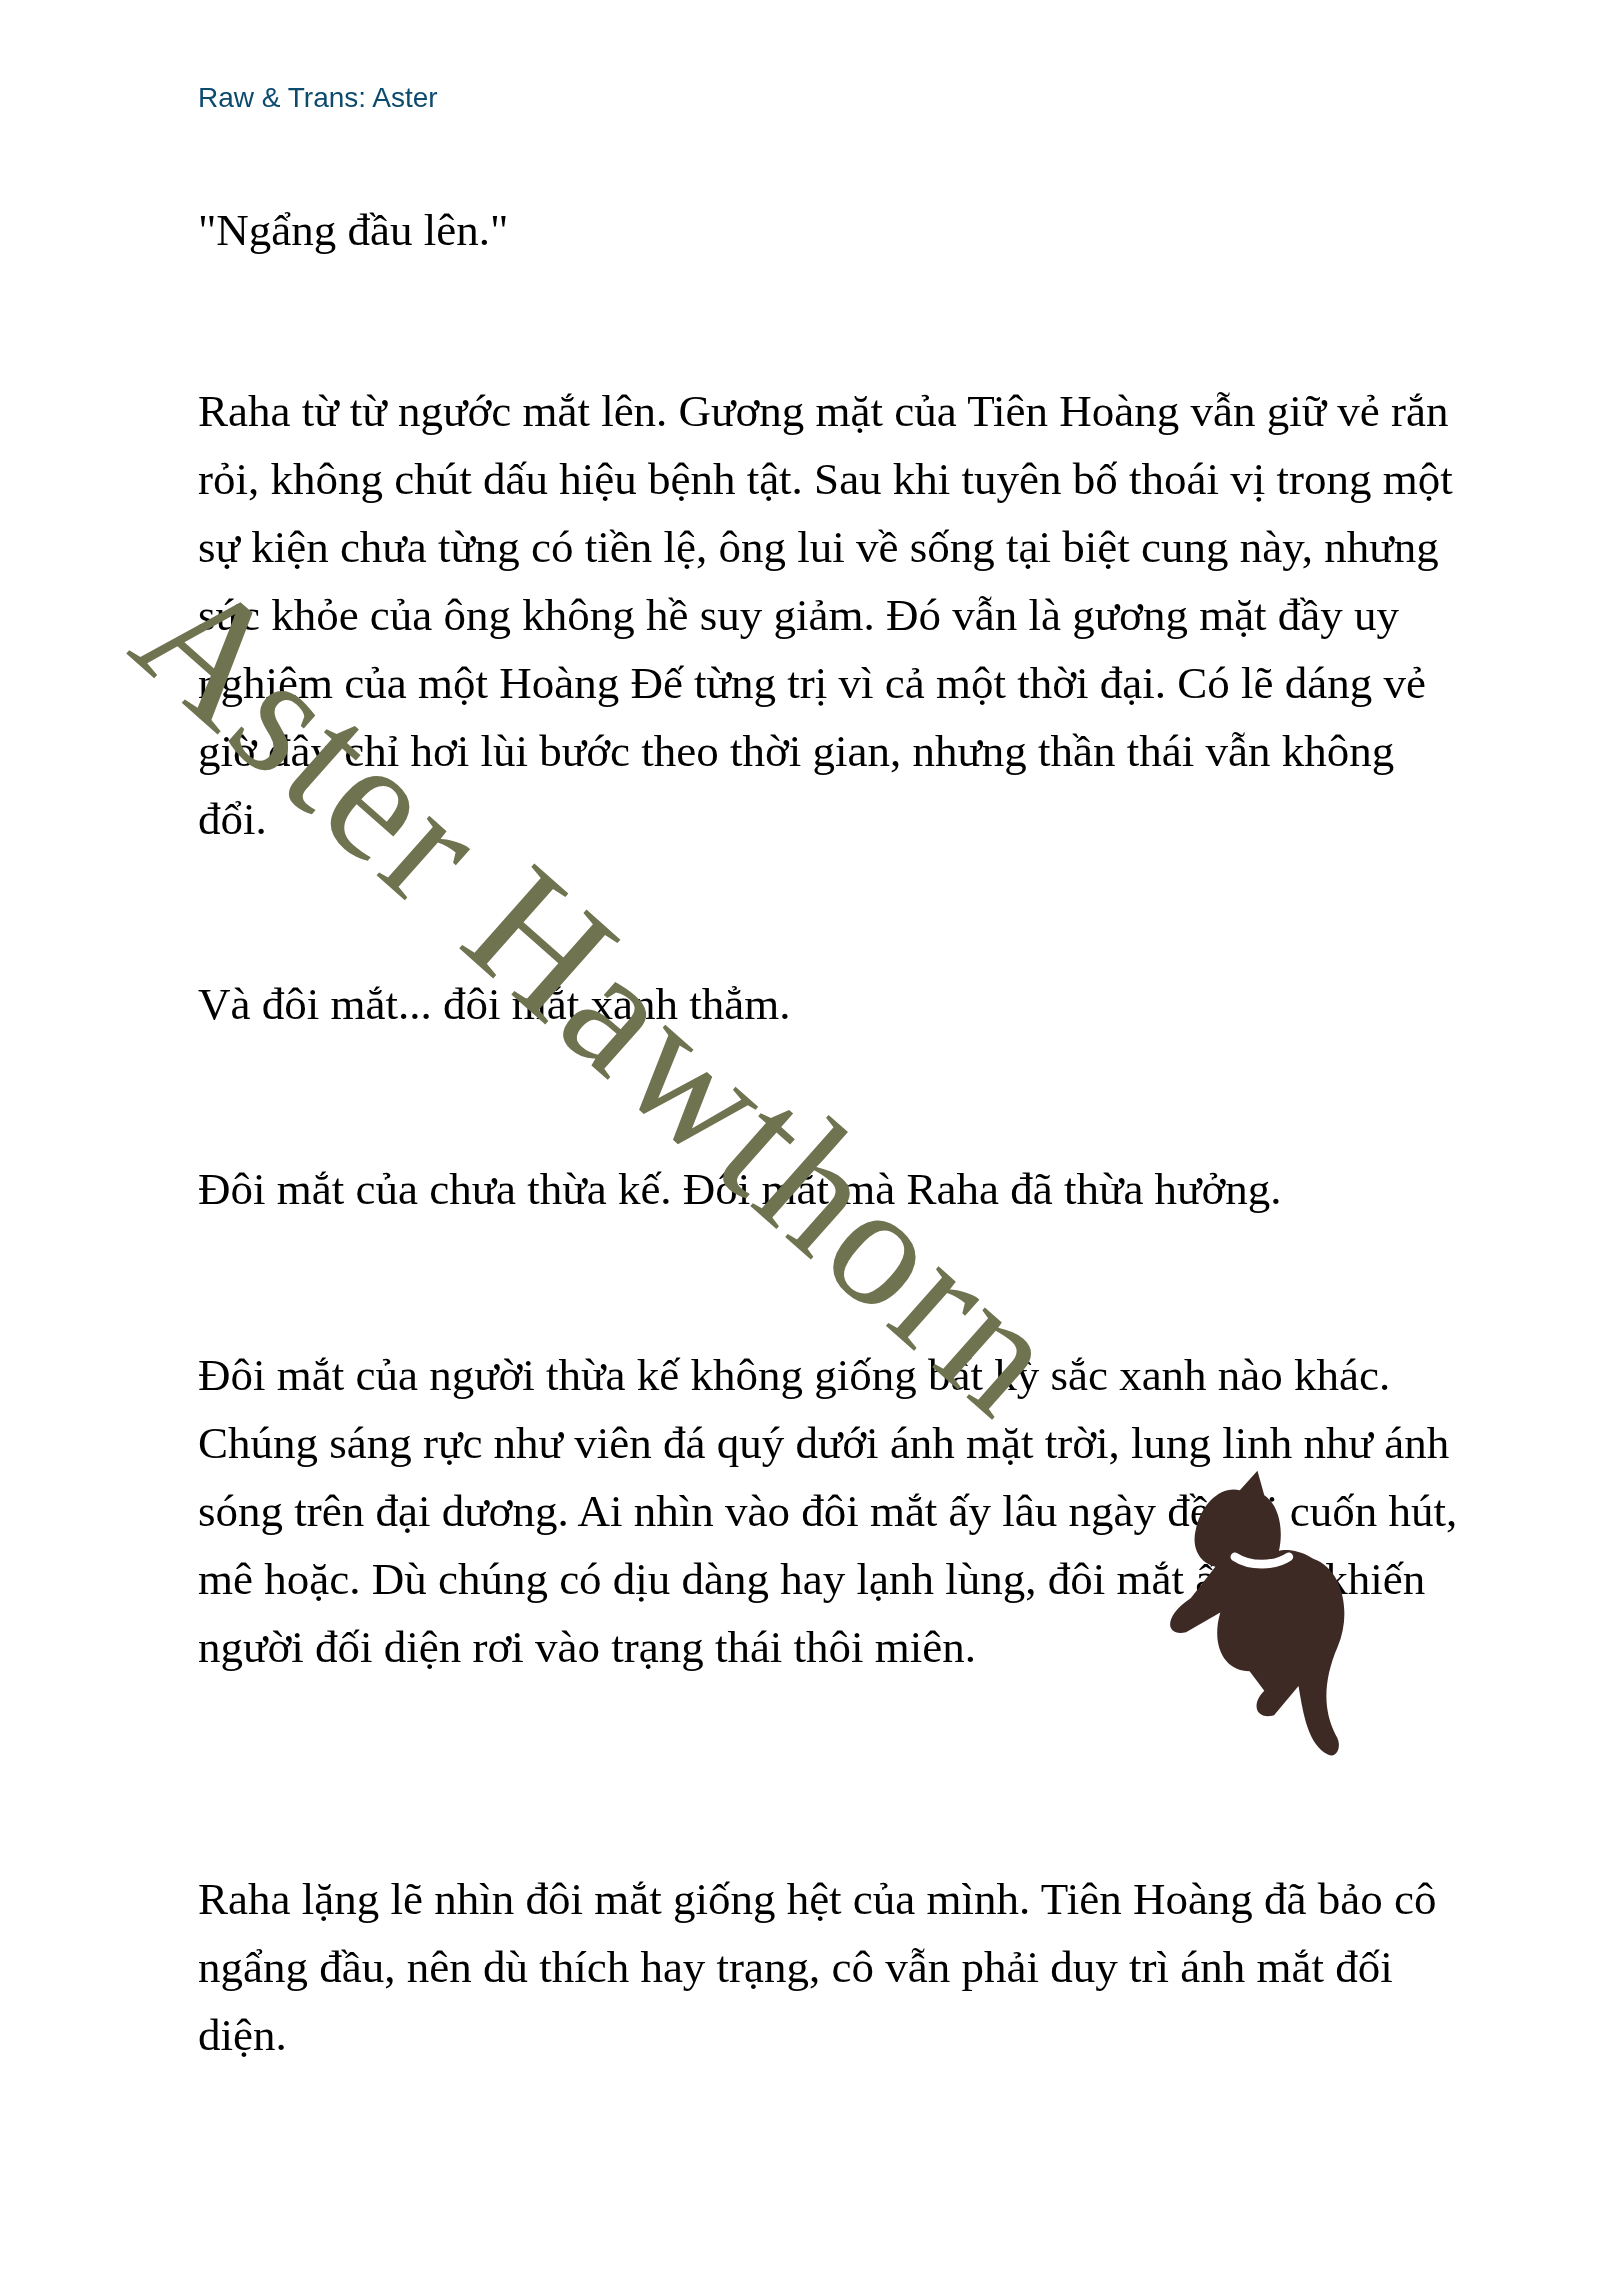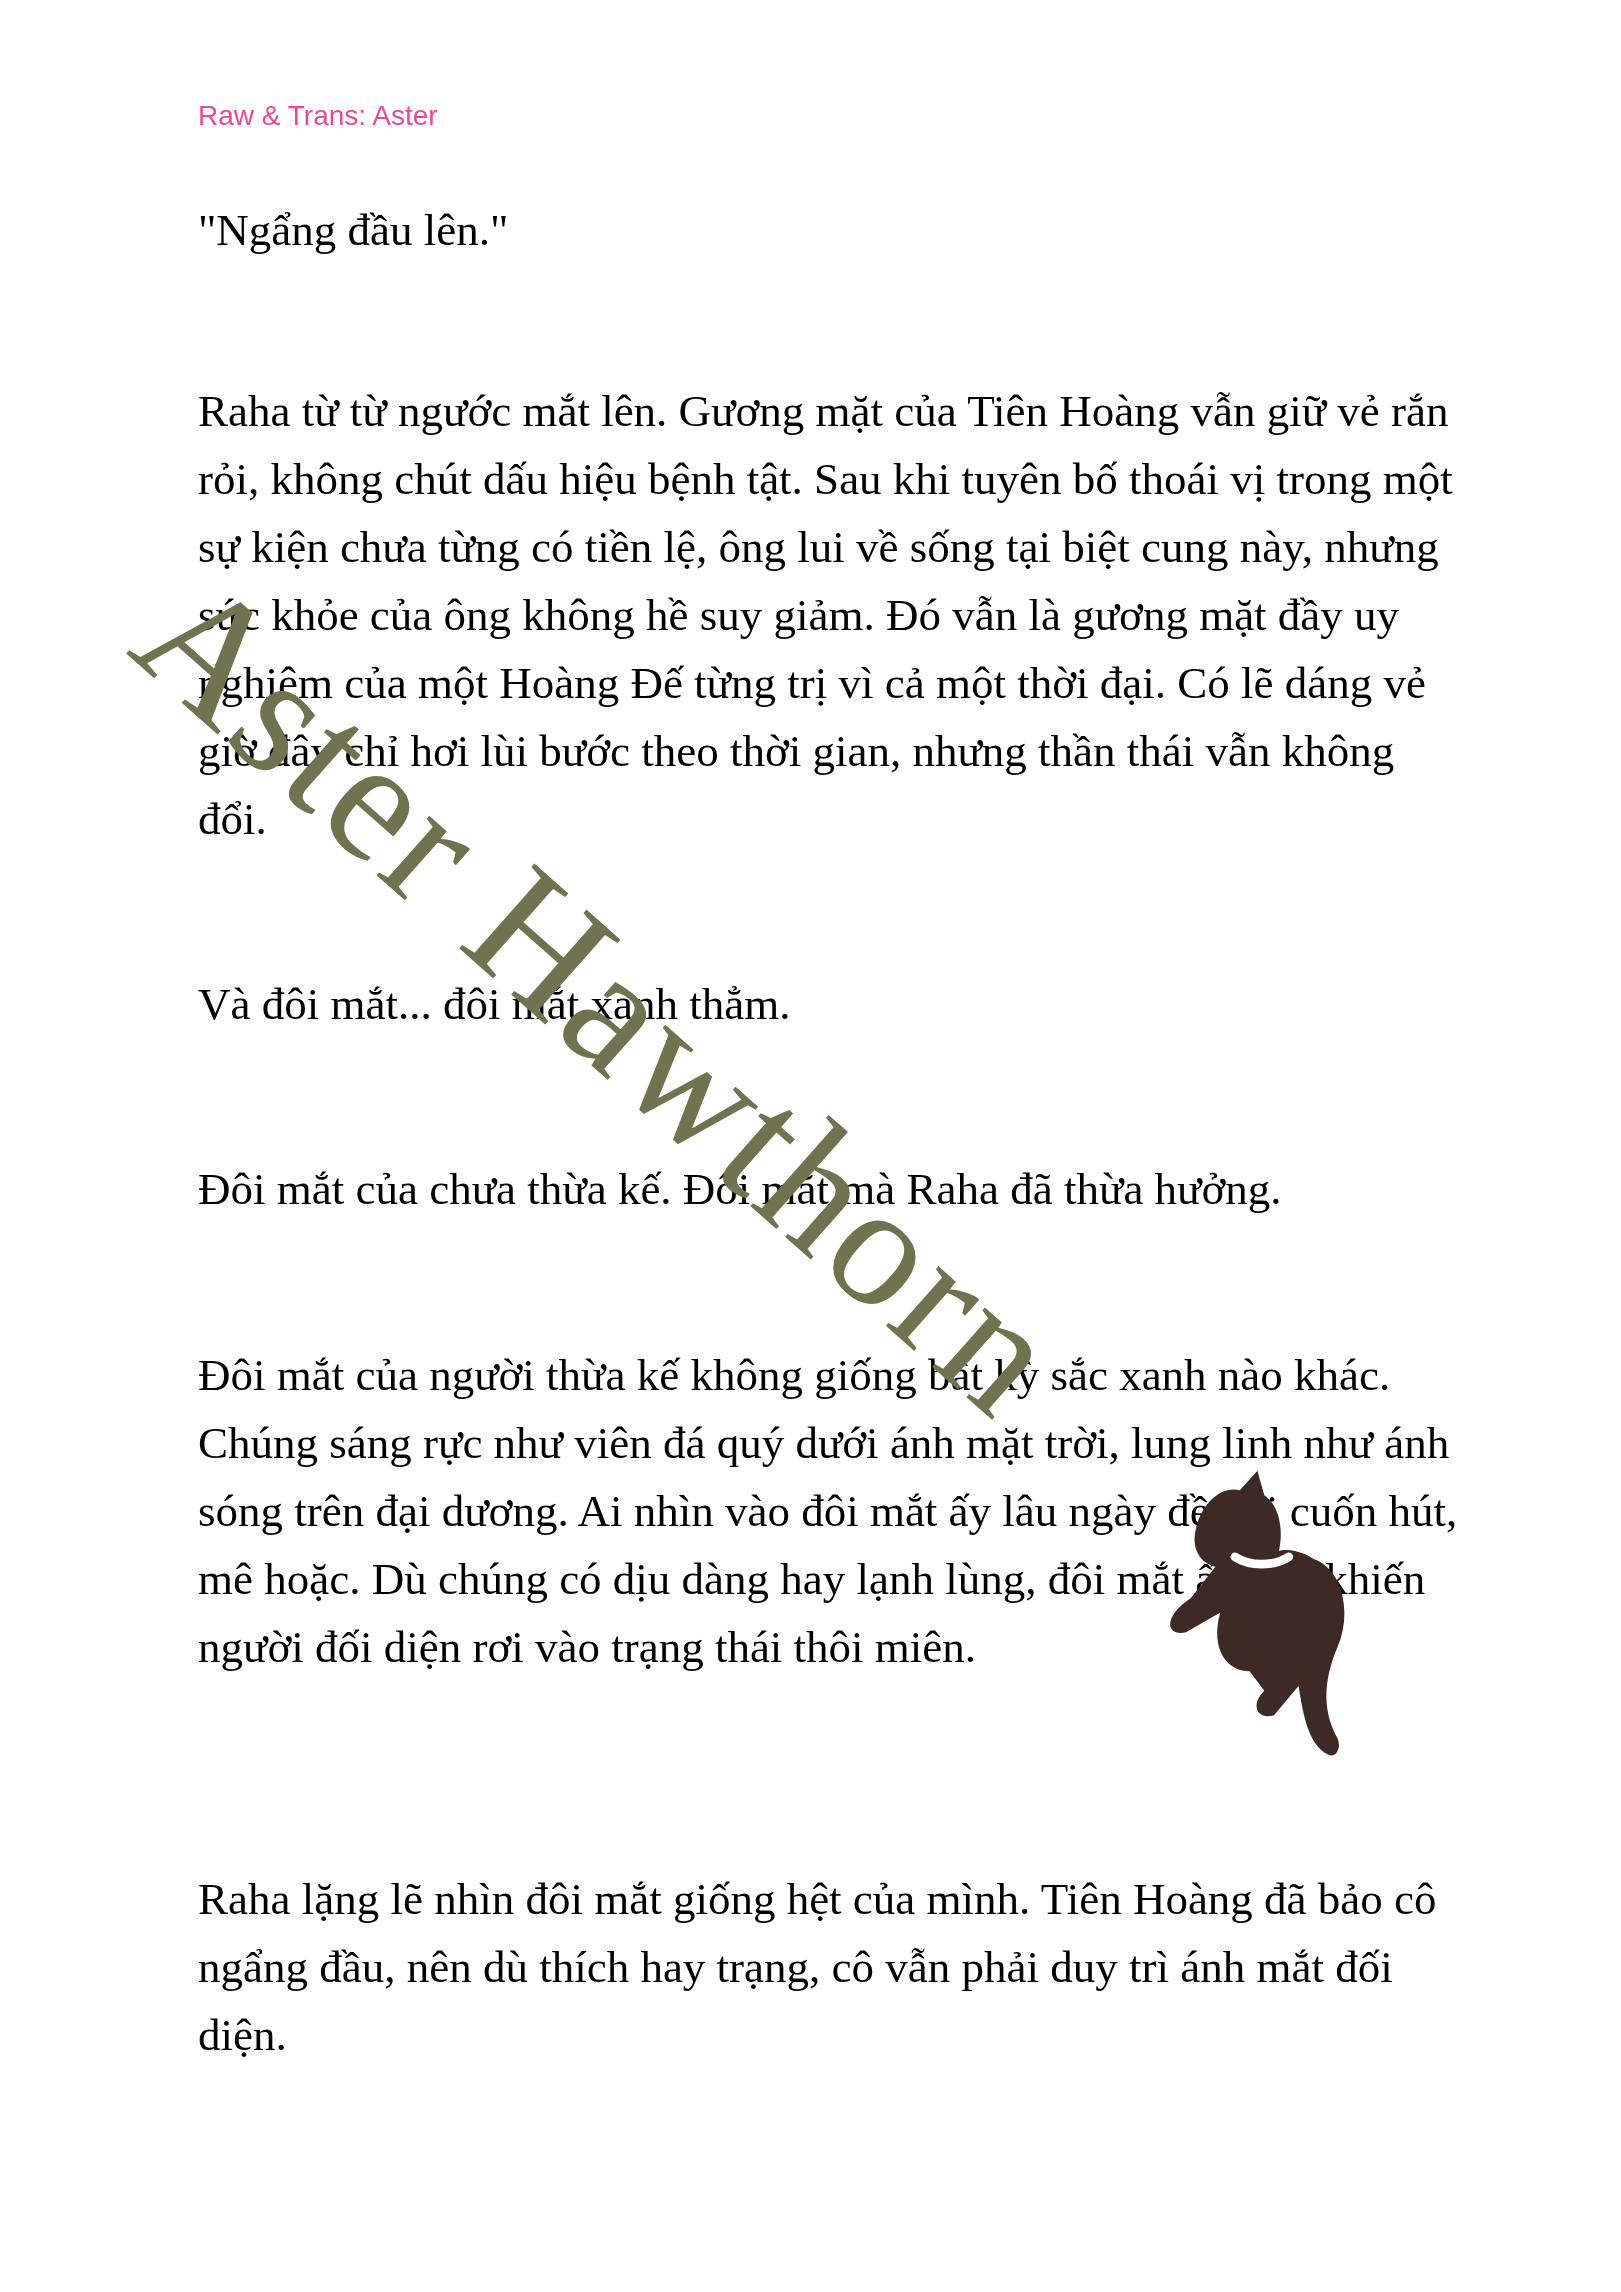--- a/index.html
+++ b/index.html
@@ -1,20 +1,20 @@
 <!DOCTYPE html>
 <html><head>
   <meta charset="utf-8">
   <style>
     html, body { margin: 0; padding: 0; background: #ffffff; }
     body { width: 1621px; height: 2293px; position: relative; overflow: hidden; }
     .page { position: absolute; left: 0; top: 0; width: 1621px; height: 2293px; background: #fff; }
     .credit {
-      position: absolute; left: 198px; top: 100px;
-      font-family: "Liberation Sans", sans-serif; font-size: 28px; color: #ec4899;
+      position: absolute; left: 198px; top: 82px;
+      font-family: "Liberation Sans", sans-serif; font-size: 28px; color: #0c4a6e;
     }
     .body-text {
       position: absolute; left: 198px; width: 1274px;
       font-family: "Liberation Serif", serif; font-size: 45px; line-height: 68px; color: #000;
       margin: 0;
     }
     .watermark {
       position: absolute; left: 137px; top: 961px;
       font-family: "Liberation Serif", serif; font-size: 173px; color: #6f7350;
       transform-origin: left center; transform: rotate(41.5deg);

